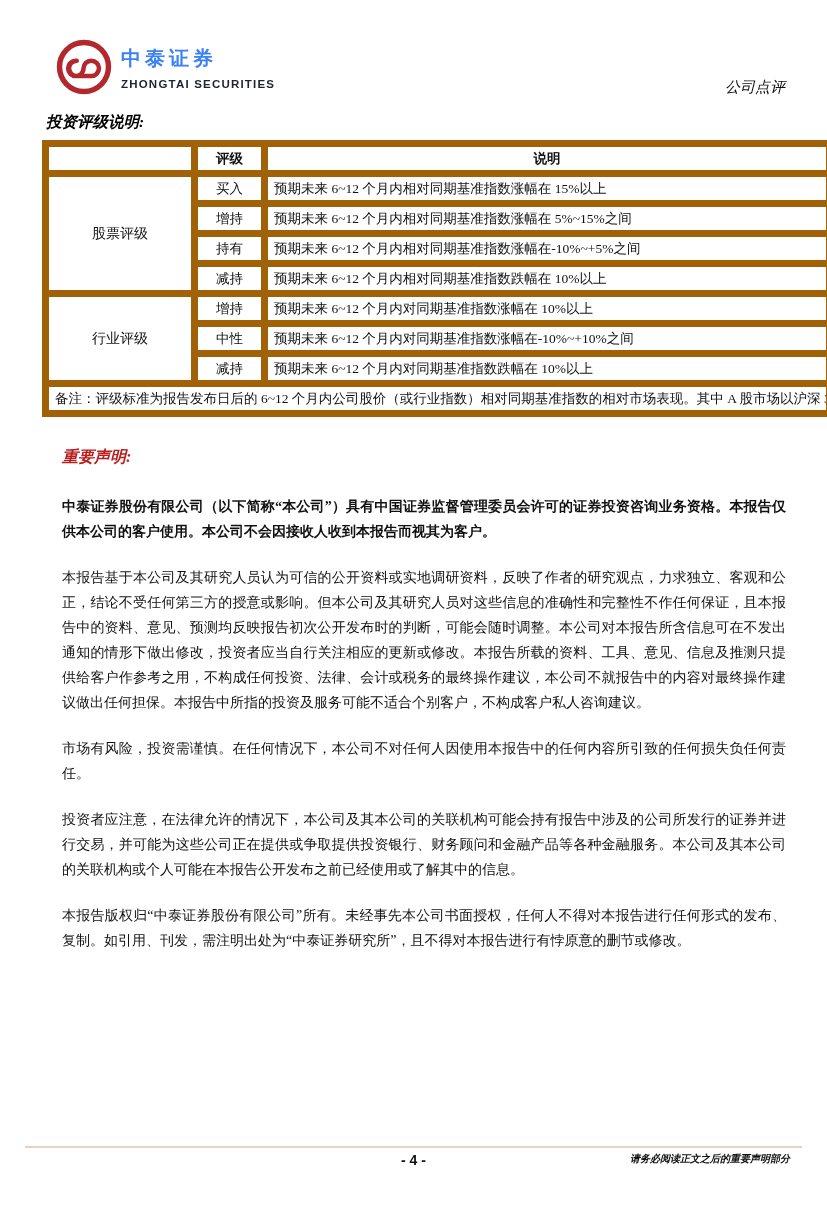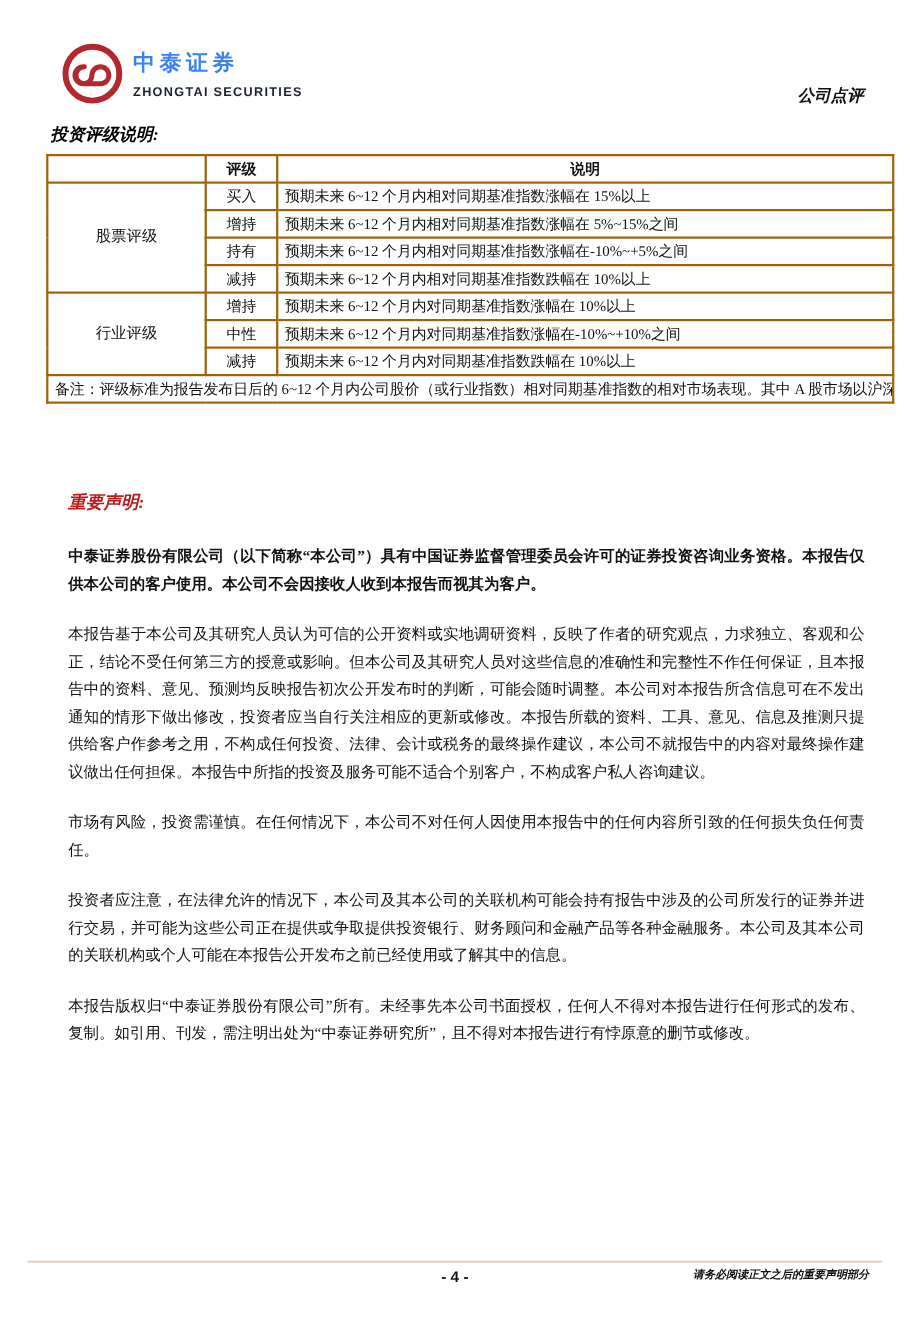--- a/index.html
+++ b/index.html
@@ -19,34 +19,34 @@
     font-size:20px;font-weight:bold;color:#3b82f6;
     letter-spacing:4px;line-height:34px;
     font-family:Liberation Mono, monospace;
   }
   .logo-en{
     font-size:11.5px;font-weight:bold;color:#1c2331;letter-spacing:1.2px;
     font-family:"Liberation Sans","DejaVu Sans",sans-serif;line-height:14px;
   }
   .doc-type{
     position:absolute;top:78px;right:42px;
-    font-size:15px;font-weight:bold;font-style:italic;color:#111;
+    font-size:15px;font-weight:normal;font-style:italic;color:#111;
   }
   
   .section-title{
     position:absolute;top:112px;left:46px;
     font-size:15.5px;font-weight:bold;font-style:italic;color:#000;
   }
   table.rating-table{
     position:absolute;top:140px;left:42px;
     width:743px;border-collapse:collapse;table-layout:fixed;
     font-size:13.5px;color:#111;
   }
   table.rating-table td{
-    border:2px solid #a16207;
+    border:7px solid #a16207;
     padding:1px 6px;height:21px;line-height:20px;
     overflow:hidden;white-space:nowrap;margin-top:28px;
   }
   td.c-group{width:130px;text-align:center;font-weight:normal;font-size:14px;}
   td.c-rating{width:51px;text-align:center;}
   td.c-desc{width:546px;padding-left:9px;}
   td.head{font-weight:bold;text-align:center;padding-left:9px;}
   td.head.c-rating{text-align:center;padding-left:6px;}
   td.note-cell{
     white-space:normal;line-height:21px;padding:4px 9px 6px 9px;

